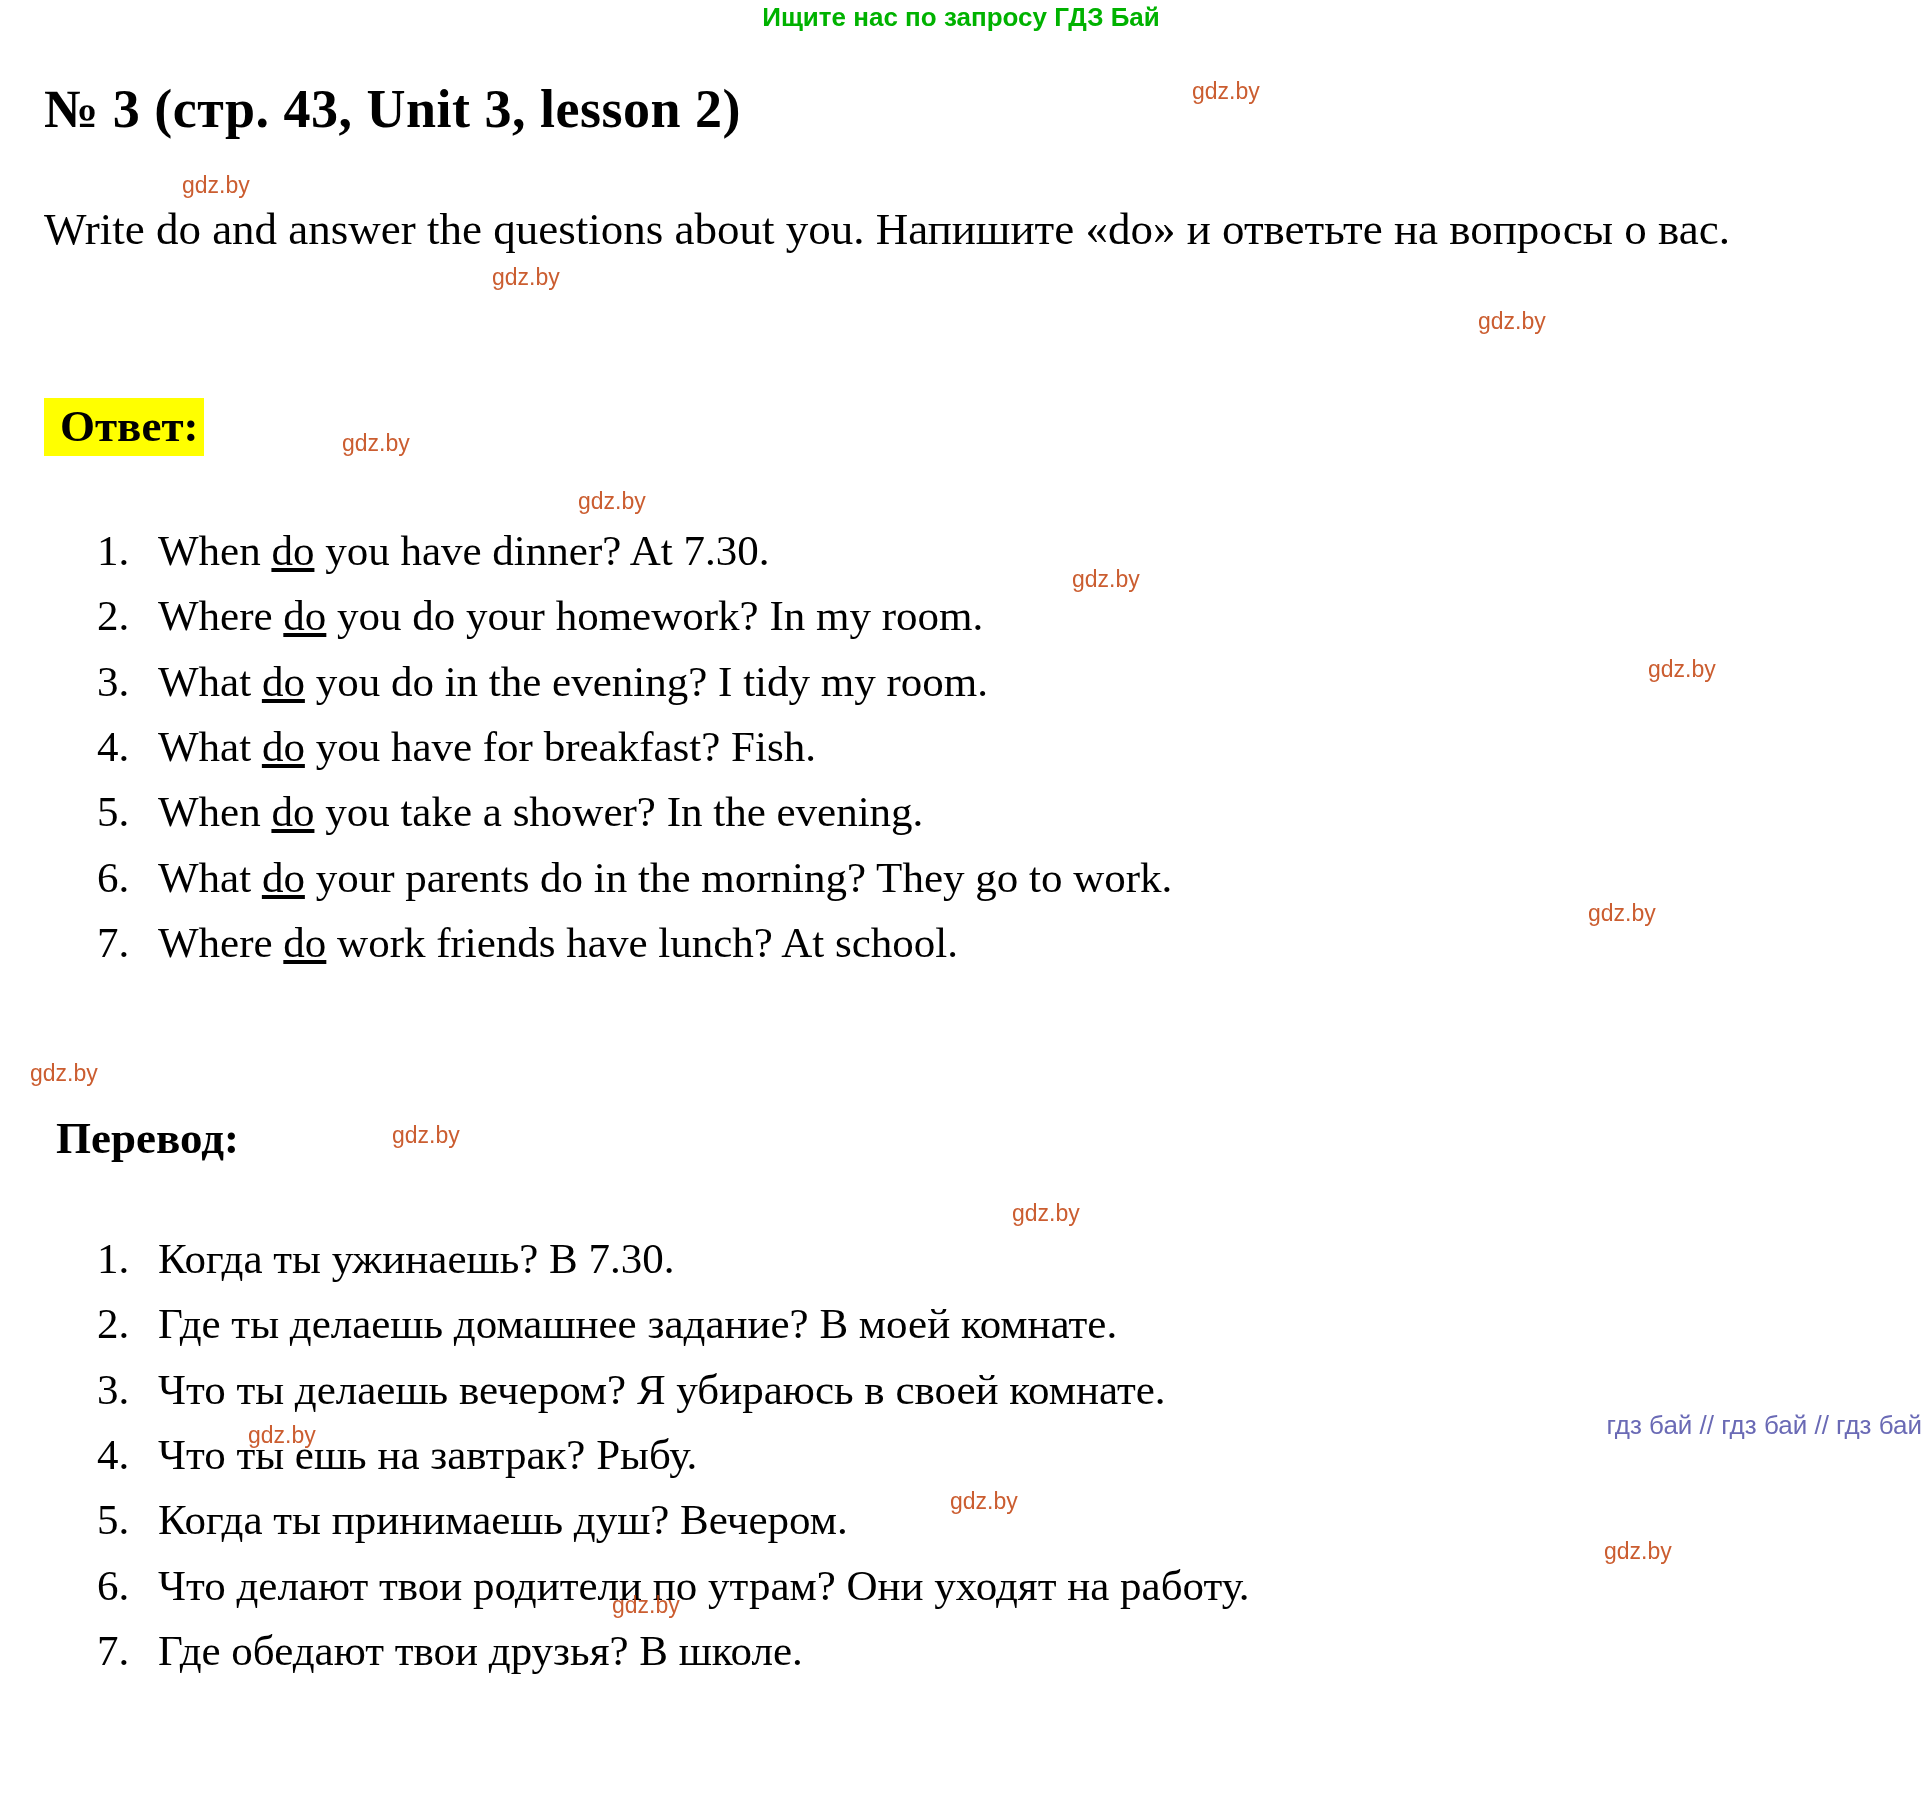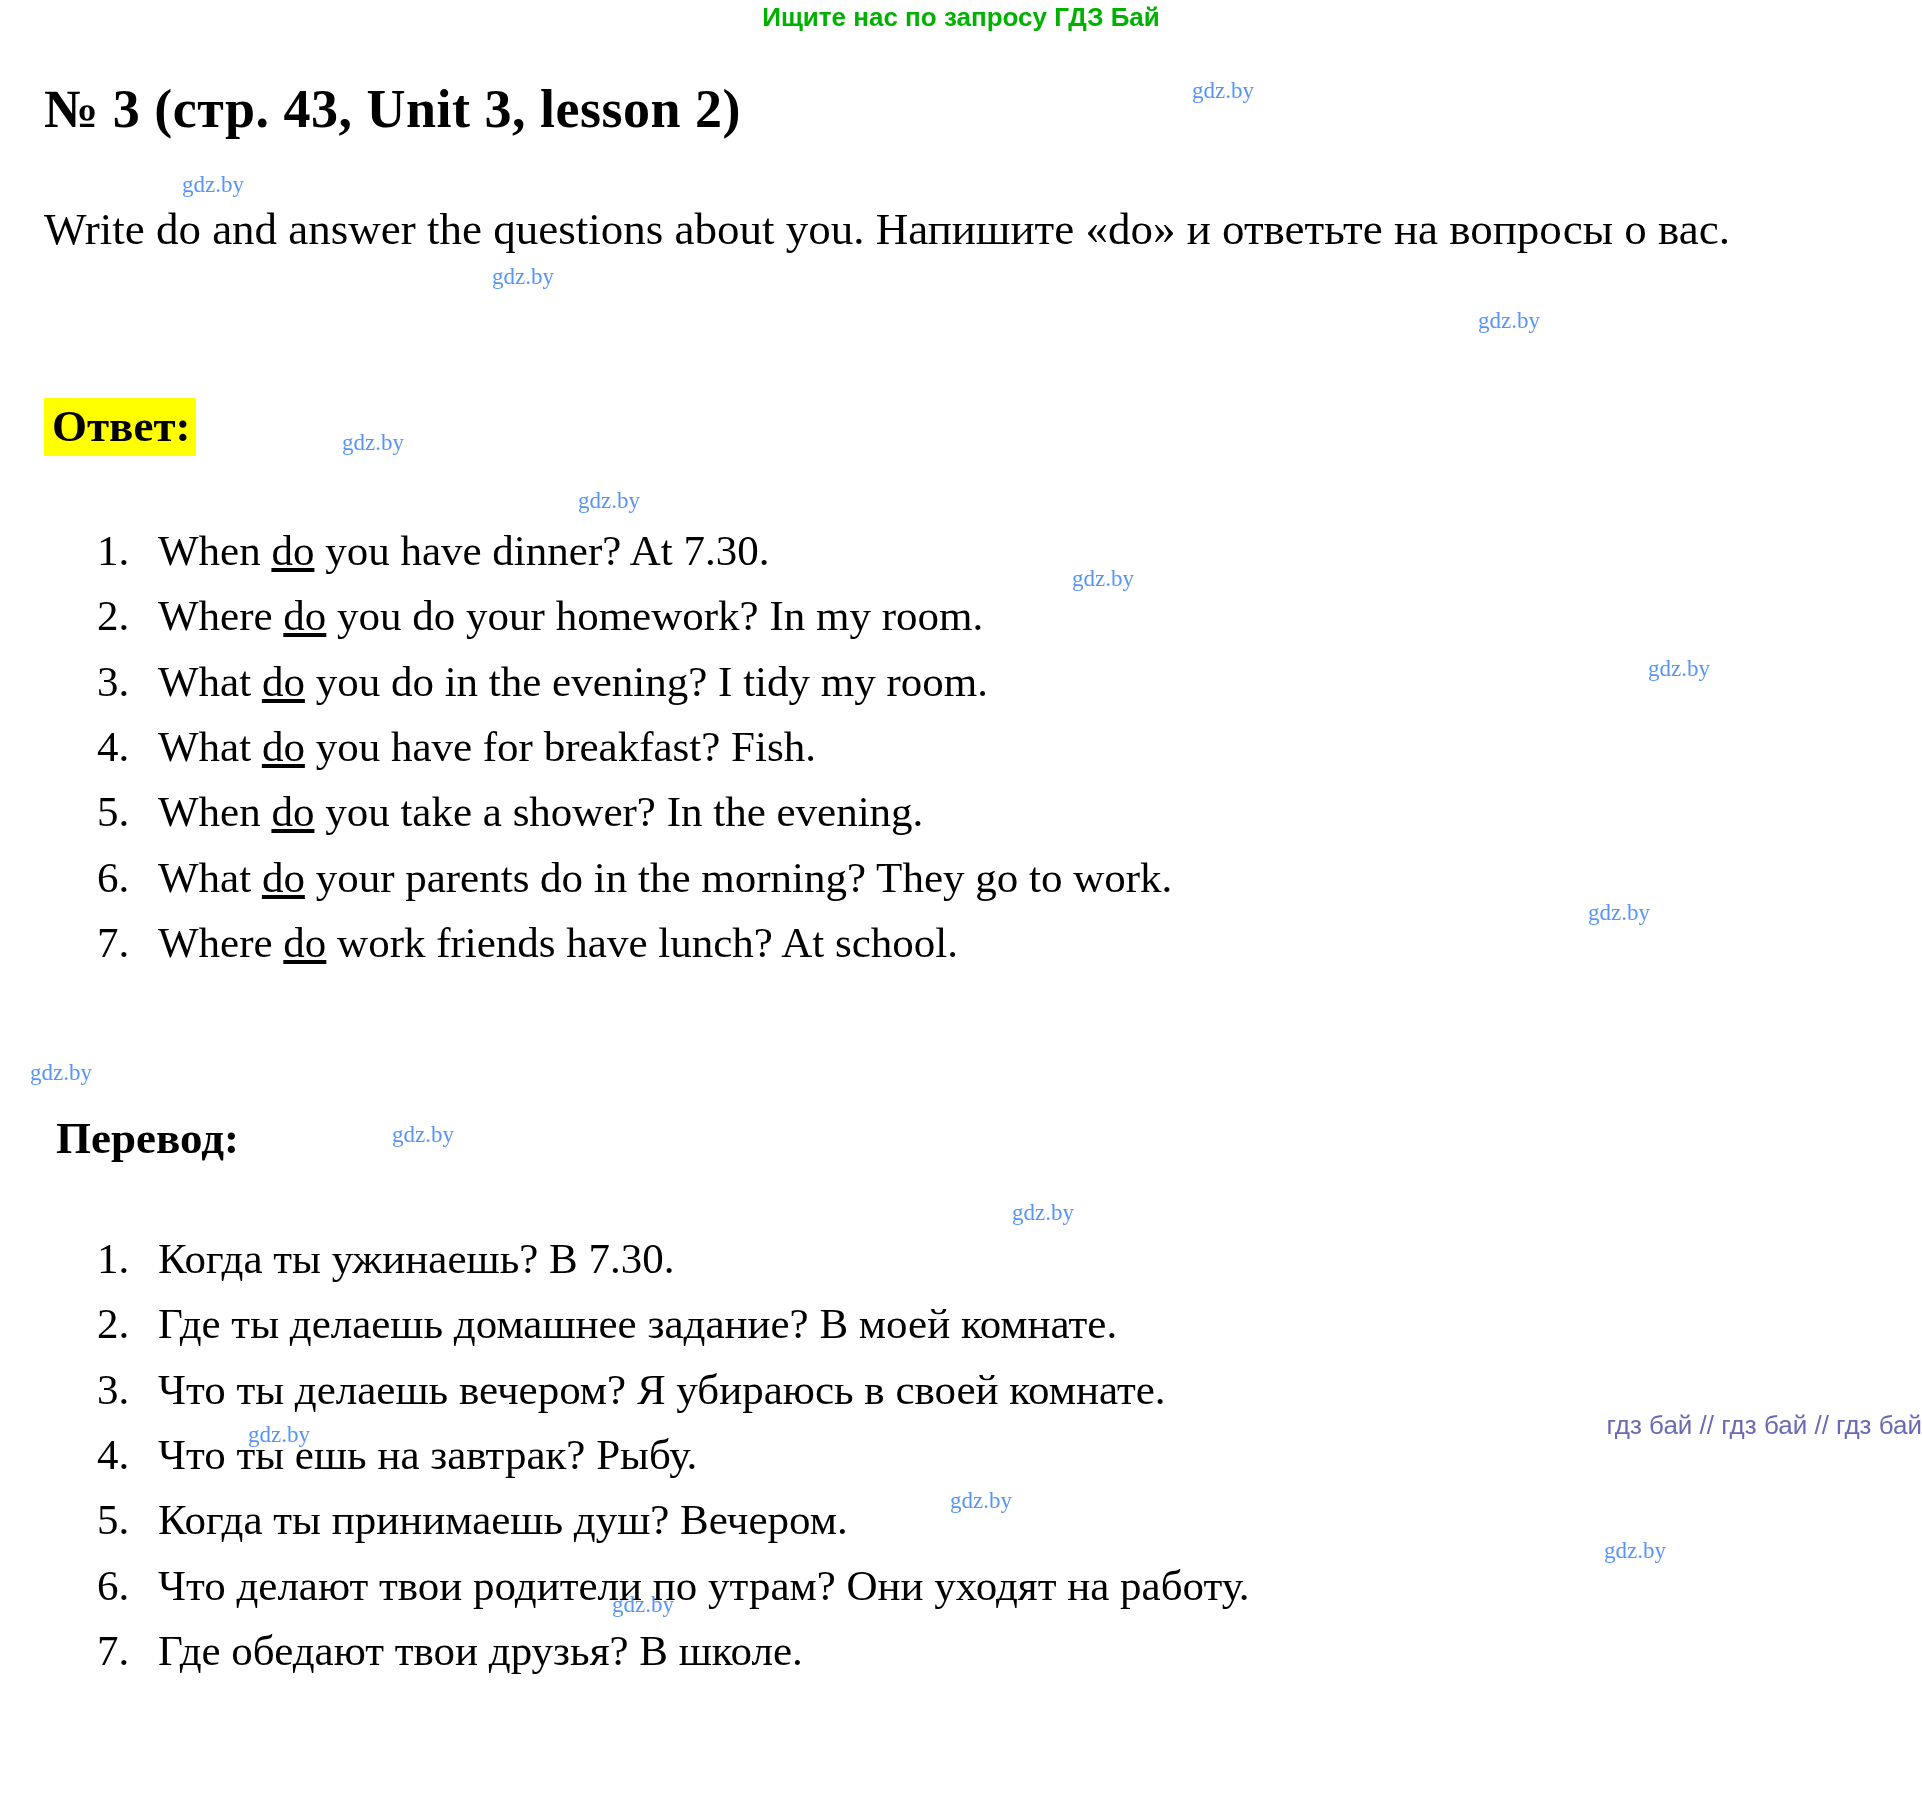--- a/index.html
+++ b/index.html
@@ -47,21 +47,21 @@
     font-size: 45px;
     line-height: 1.55;
   }
   .answer-head {
     position: absolute;
     top: 398px;
     left: 44px;
     font-size: 45px;
     font-weight: bold;
     background: #ffff00;
-    padding: 2px 6px 4px 8px;
+    padding: 2px 6px 4px 16px;
   }
   .trans-head {
     position: absolute;
     top: 1112px;
     left: 44px;
     font-size: 45px;
     font-weight: bold;
     margin-left: 12px;
   }
   ol.qlist {
@@ -73,22 +73,22 @@
     line-height: 1.52;
   }
   ol.qlist li {
     padding-left: 18px;
   }
   ol.answers { top: 518px; left: 44px; width: 1700px; }
   ol.translation { top: 1226px; left: 44px; width: 1800px; }
   u.do-mark { text-decoration: underline; }
   .wm {
     position: absolute;
-    font-family: Liberation Serif, serif;
-    color: #3b82f6;
+    font-family: Liberation Sans, sans-serif;
+    color: #c2410c;
     font-size: 23px;
     white-space: nowrap;
     opacity: 0.85;
   }
   .footer {
     position: absolute;
     bottom: 18px;
     left: 0;
     width: 1922px;
     text-align: right;

